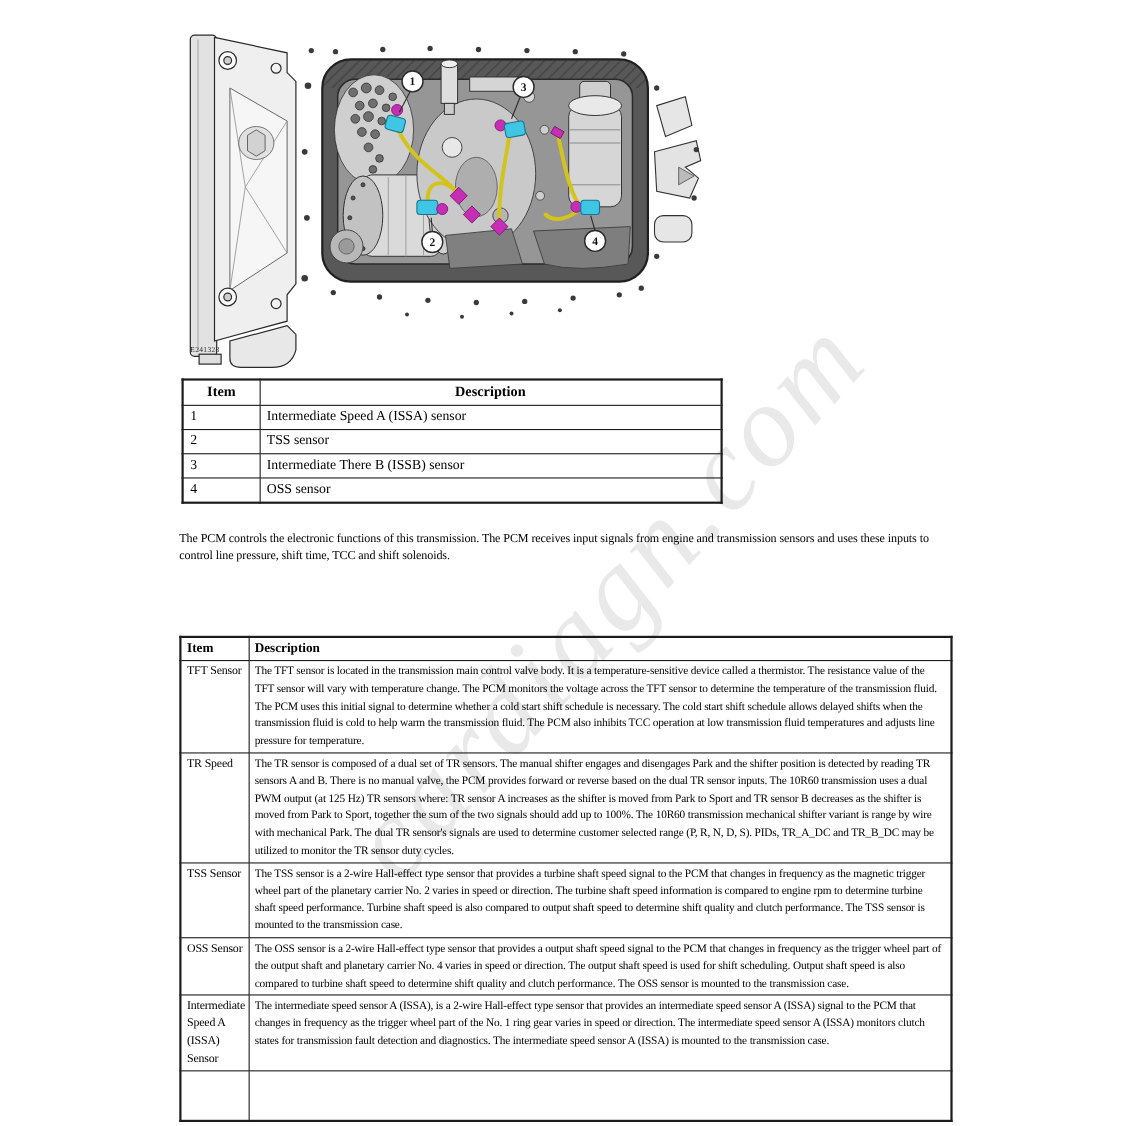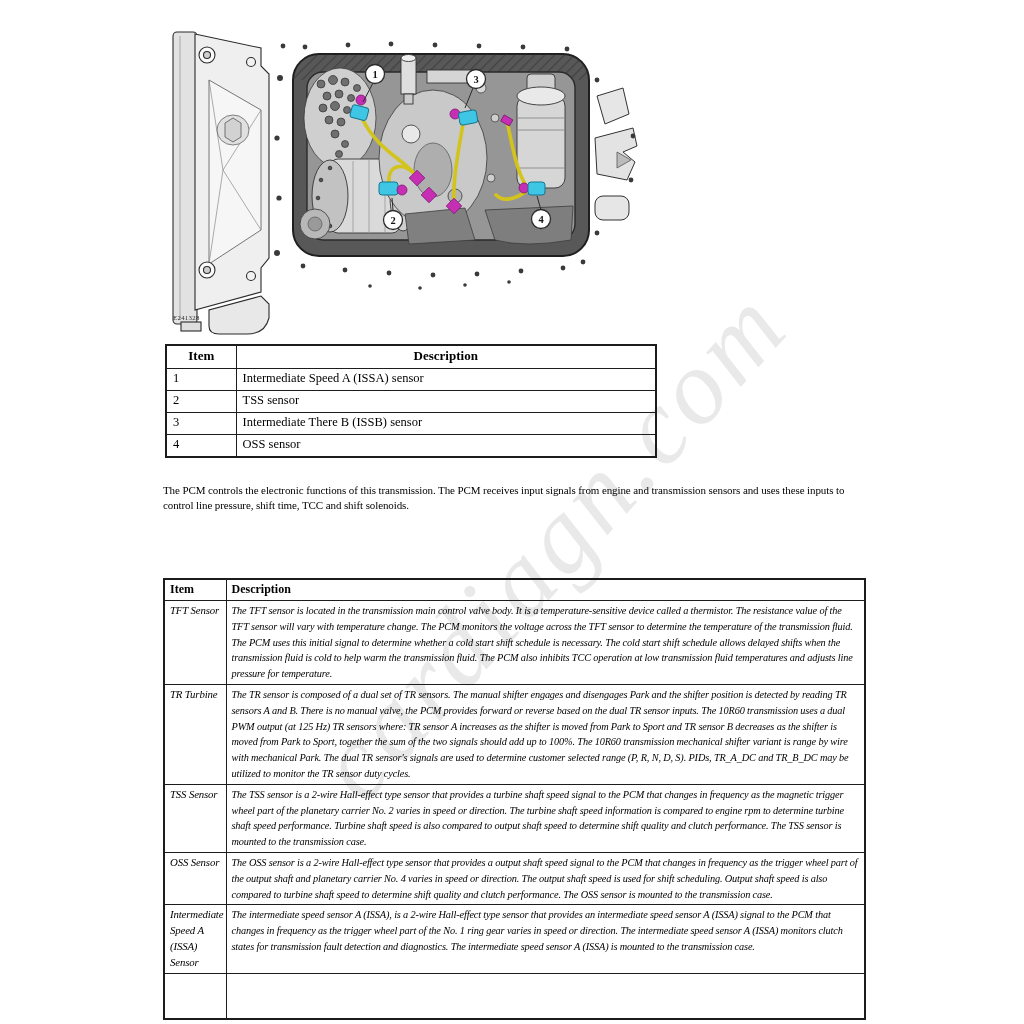--- a/index.html
+++ b/index.html
@@ -20,21 +20,21 @@
   #item-table { left:165px; top:344px; width:492px; font-size:12.5px; }
   #item-table th { height:18px; text-align:center; font-weight:bold; padding:2px 4px; font-size:13px; }
   #item-table td { height:17px; padding:2px 6px; }
   #item-table .col-item { width:70px; }
   .intro {
     position:absolute; left:163px; top:483px; width:696px; margin:0;
     font-size:11px; line-height:14.5px; letter-spacing:-0.1px; z-index:1;
   }
   #sensor-table { left:163px; top:578px; width:703px; font-size:10.3px; line-height:15.8px; letter-spacing:-0.15px; }
   #sensor-table th { text-align:left; padding:2px 5px; font-size:12px; letter-spacing:0; height:16px; }
-  #sensor-table td { padding:2px 5px;font-style:italic; }
+  #sensor-table td { padding:2px 5px; }
   #sensor-table .col-item { width:62px; }
   #sensor-table td.item-cell { font-size:10.8px; }
   .cutoff-cell { height:40px; }
   svg text { font-family:"Liberation Serif", serif; }
   .callout-num { font-size:10.5px; font-weight:600; fill:#141414; }
   .fig-label { font-size:6.8px; fill:#2a2a2a; letter-spacing:0.3px; }
 </style>
 </head>
 <body>
 
@@ -280,21 +280,21 @@
     <tbody>
         <tr>
       <th>Item</th>
       <th>Description</th>
     </tr>
     <tr>
       <td class="item-cell">TFT Sensor</td>
       <td>The TFT sensor is located in the transmission main control valve body. It is a temperature-sensitive device called a thermistor. The resistance value of the TFT sensor will vary with temperature change. The PCM monitors the voltage across the TFT sensor to determine the temperature of the transmission fluid. The PCM uses this initial signal to determine whether a cold start shift schedule is necessary. The cold start shift schedule allows delayed shifts when the transmission fluid is cold to help warm the transmission fluid. The PCM also inhibits TCC operation at low transmission fluid temperatures and adjusts line pressure for temperature.</td>
     </tr>
     <tr>
-      <td class="item-cell">TR Turbine</td>
+      <td class="item-cell">TR Speed</td>
       <td>The TR sensor is composed of a dual set of TR sensors. The manual shifter engages and disengages Park and the shifter position is detected by reading TR sensors A and B. There is no manual valve, the PCM provides forward or reverse based on the dual TR sensor inputs. The 10R60 transmission uses a dual PWM output (at 125 Hz) TR sensors where: TR sensor A increases as the shifter is moved from Park to Sport and TR sensor B decreases as the shifter is moved from Park to Sport, together the sum of the two signals should add up to 100%. The 10R60 transmission mechanical shifter variant is range by wire with mechanical Park. The dual TR sensor's signals are used to determine customer selected range (P, R, N, D, S). PIDs, TR_A_DC and TR_B_DC may be utilized to monitor the TR sensor duty cycles.</td>
     </tr>
     <tr>
       <td class="item-cell">TSS Sensor</td>
       <td>The TSS sensor is a 2-wire Hall-effect type sensor that provides a turbine shaft speed signal to the PCM that changes in frequency as the magnetic trigger wheel part of the planetary carrier No. 2 varies in speed or direction. The turbine shaft speed information is compared to engine rpm to determine turbine shaft speed performance. Turbine shaft speed is also compared to output shaft speed to determine shift quality and clutch performance. The TSS sensor is mounted to the transmission case.</td>
     </tr>
     <tr>
       <td class="item-cell">OSS Sensor</td>
       <td>The OSS sensor is a 2-wire Hall-effect type sensor that provides a output shaft speed signal to the PCM that changes in frequency as the trigger wheel part of the output shaft and planetary carrier No. 4 varies in speed or direction. The output shaft speed is used for shift scheduling. Output shaft speed is also compared to turbine shaft speed to determine shift quality and clutch performance. The OSS sensor is mounted to the transmission case.</td>
     </tr>

